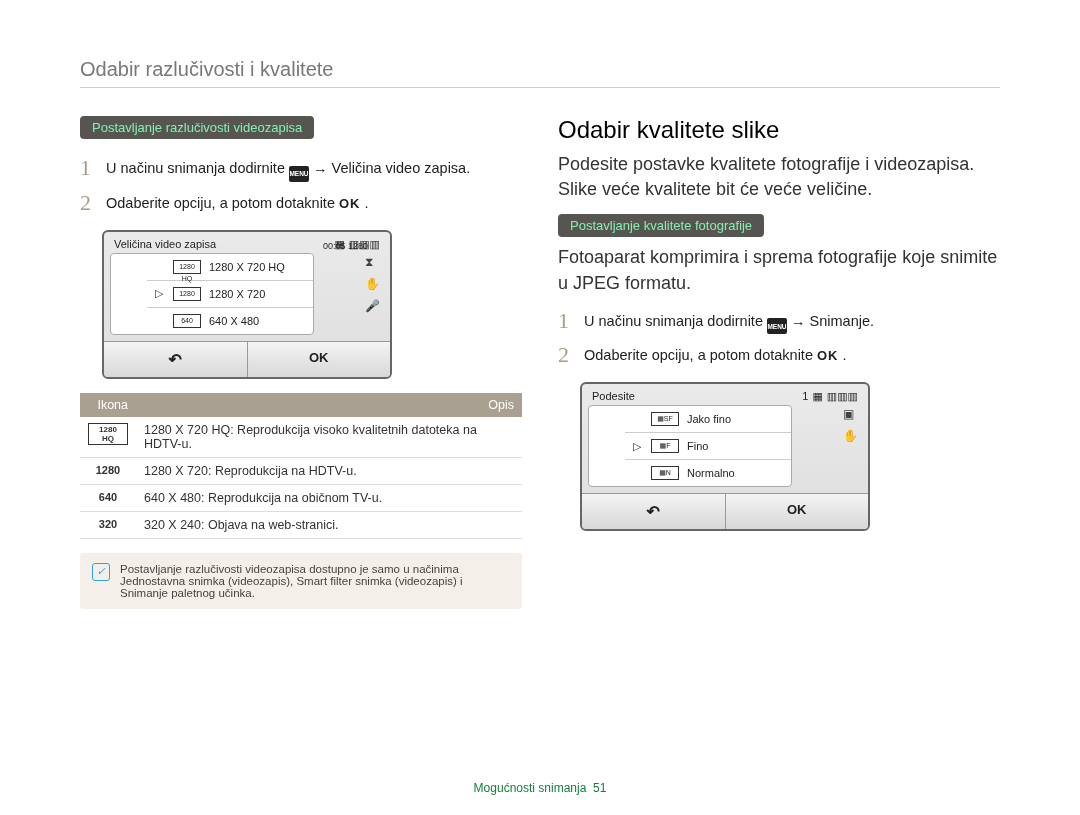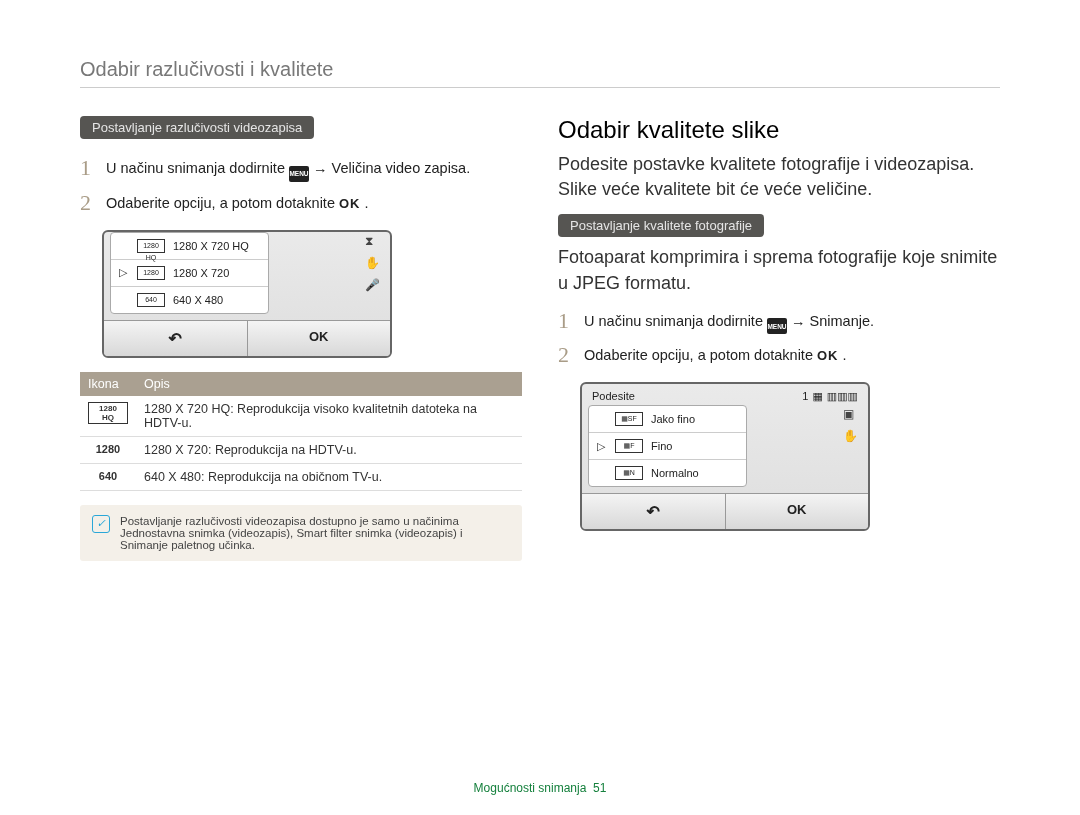--- a/index.html
+++ b/index.html
@@ -18,21 +18,21 @@
     font-weight: 400;
     border-bottom: 1px solid #ccc;
     padding-bottom: 6px;
     margin-bottom: 28px;
   }
   .columns { display: flex; gap: 36px; }
   .col { flex: 1; min-width: 0; }
   .section-tag {
     display: inline-block;
     background: #565552;
-    color: #e5e5e5;
+    color: #86efac;
     font-size: 13px;
     padding: 4px 12px;
     border-radius: 4px;
     margin-bottom: 8px;
   }
   .steps { list-style: none; }
   .steps li { margin: 8px 0; font-size: 14.5px; color: #222; }
   .step-num {
     color: #a99c87;
     font-size: 22px;
@@ -66,21 +66,22 @@
     display:flex; justify-content:space-between;
     padding: 6px 10px 2px 10px;
   }
   .mock-head .icons span { margin-left: 4px; font-size: 11px; }
   .mock-body { position: relative; padding: 0 6px 6px 6px; }
   .mock-list {
     background:#fff;
     border:1px solid #aaa;
     border-radius:4px;
     overflow:hidden;
-    width: 159px;
+    width: 204px;
+    padding-left: 36px;
   }
   .mock-row {
     display:flex; align-items:center;
     padding:6px 8px;
     border-bottom:1px solid #ccc;
     gap:8px;
     font-size:11px;
   }
   .mock-row:last-child{border-bottom:none;}
   .mock-row .sel { width:10px; }
@@ -107,21 +108,21 @@
   .mock-actions div:first-child{border-right:1px solid #999; font-size:16px;}
   table.desc {
     width: 100%;
     border-collapse: collapse;
     font-size: 12.5px;
     margin-top: 4px;
   }
   table.desc th {
     background:#aaa091;
     color:#fff;
-    text-align:left;
+    text-align:right;
     font-weight:normal;
     padding:5px 8px;
   }
   table.desc td {
     border-bottom:1px solid #ddd;
     padding:6px 8px;
     vertical-align: top;
   }
   table.desc td.icon-cell{ width:56px; text-align:center; font-weight:bold; font-size:11px;}
   .ico-box{ display:inline-block; border:1px solid #333; padding:1px 3px; font-size:8px; line-height:9px; font-weight:bold;}
@@ -172,20 +173,24 @@
         <span> → Veličina video zapisa.</span>
       </li>
       <li>
         <span class="step-num">2</span>
         <span>Odaberite opciju, a potom dotaknite </span>
         <span class="ok-inline">OK</span><span> .</span>
       </li>
     </ol>
 
     <div class="mock">
+      <div class="mock-head">
+        <span>Veličina video zapisa</span>
+        <span class="icons"><span>▦</span><span>▥▥▥</span></span>
+      </div>
       <div class="mock-body">
         <div class="right-top-text">00:05  1280</div>
         <div class="mock-list">
           <div class="mock-row">
             <span class="sel"></span>
             <span class="ico">1280 HQ</span>
             <span>1280 X 720 HQ</span>
           </div>
           <div class="mock-row">
             <span class="sel">▷</span>
@@ -220,20 +225,24 @@
         <td class="icon-cell"><span class="ico-box">1280 HQ</span></td>
         <td>1280 X 720 HQ: Reprodukcija visoko kvalitetnih datoteka na HDTV-u.</td>
       </tr>
       <tr>
         <td class="icon-cell">1280</td>
         <td>1280 X 720: Reprodukcija na HDTV-u.</td>
       </tr>
       <tr>
         <td class="icon-cell">640</td>
         <td>640 X 480: Reprodukcija na običnom TV-u.</td>
+      </tr>
+      <tr>
+        <td class="icon-cell">320</td>
+        <td>320 X 240: Objava na web-stranici.</td>
       </tr>
     </tbody>
       </table>
 
     <div class="note">
       <div class="note-icon">✓</div>
       <div>Postavljanje razlučivosti videozapisa dostupno je samo u načinima Jednostavna snimka (videozapis), Smart ﬁlter snimka (videozapis) i Snimanje paletnog učinka.</div>
     </div>
   </div>
 

